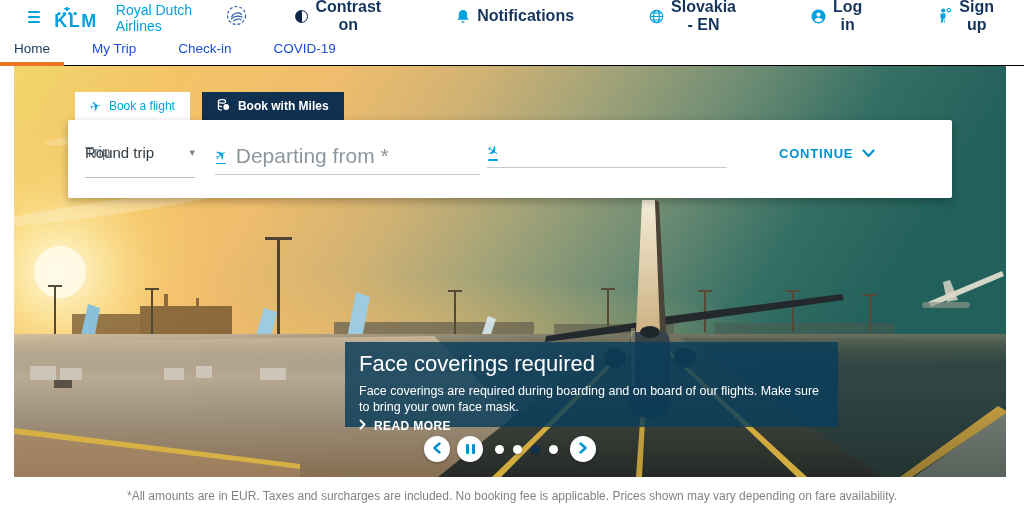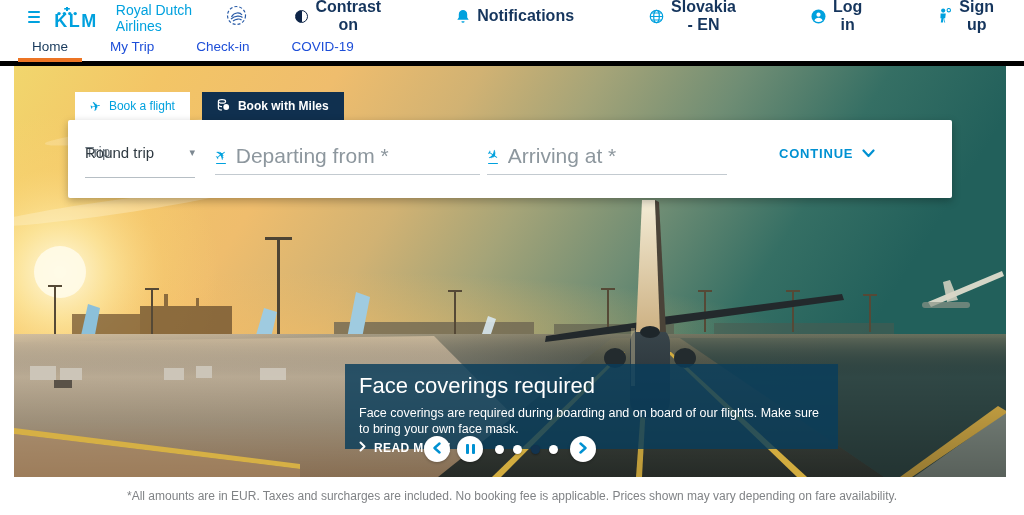--- a/index.html
+++ b/index.html
@@ -20,22 +20,22 @@
   .brand-title { font-size:14px; color:var(--accent,#00a1de); margin-left:18px; margin-top:3px;}
   .anniv { margin-left:14px; margin-top:2px; }
   .topbar-right { display:flex; align-items:center; gap:27px; }
   .util { display:flex; align-items:center; gap:7px; background:none; border:none; cursor:pointer;
     font-family:inherit; font-size:16px; font-weight:bold; color:#15355d;padding-left:48px; }
   .uicon { display:inline-flex; align-items:center; }
   .contrast-circle { width:13px; height:13px; border-radius:50%; border:1.6px solid #0d2447;
     background:linear-gradient(90deg,#0d2447 50%,#fff 50%); }
 
   
-  .mainnav { height:34px; display:flex; align-items:stretch; padding-left:18px;
-    border-bottom:5px solid #000000; }
+  .mainnav { height:34px; display:flex; align-items:stretch; 
+    border-bottom:1px solid #000000; }
   .nav-item { position:relative; display:flex; align-items:center; padding:0 14px;
     margin-right:14px; font-size:13.5px; color:#1d4ed8; text-decoration:none; cursor:pointer;}
   .nav-item.active { color:#17395c; }
   .nav-item.active::after { content:""; position:absolute; left:0; right:0; bottom:-1px;
     height:4px; background:var(--orange,#ec7424); }
 
   
   .hero { position:relative; margin:0 14px; width:992px; height:411px; overflow:hidden; }
   .scene { position:absolute; inset:0; width:100%; height:100%; display:block; }
 
@@ -65,21 +65,21 @@
   .ficon.landing .pl { transform:rotate(34deg); }
   .ficon .bar { display:block; width:10px; height:1.6px; background:var(--accent,#00a1de);
     margin-top:1px; border-radius:1px;}
   .field input { border:none; outline:none; flex:1; font-family:inherit; font-size:21px;
     color:#2f3a42; background:transparent; min-width:0; }
   .field input::placeholder { color:#8d979e; opacity:1; }
   .continue { position:absolute; left:711px; top:26px; display:flex; align-items:center; gap:9px;
     background:none; border:none; cursor:pointer; font-family:inherit; font-size:13px;
     font-weight:bold; letter-spacing:.8px; color:var(--link,#0091d2); }
 
-  .banner { position:absolute; left:331px; top:298px; width:493px; height:85px;
+  .banner { position:absolute; left:331px; top:276px; width:493px; height:85px;
     background:rgba(9,61,92,.82); color:#fff; padding:8px 14px 0 14px; }
   .banner h1 { font-size:22px; font-weight:300; line-height:27px; }
   .banner p { font-size:12.5px; line-height:16px; margin-top:6px; width:468px; }
   .read-more { display:flex; align-items:center; gap:8px; margin-top:4px; cursor:pointer;
     font-size:12px; font-weight:bold; letter-spacing:.4px; color:#fff; text-decoration:none; }
 
   .controls { position:absolute; left:50%; top:370px; transform:translateX(-50%);
     display:flex; align-items:center; gap:7px; }
   .ctrl { width:26px; height:26px; border-radius:50%; background:#fff; border:none;
     cursor:pointer; display:flex; align-items:center; justify-content:center;
@@ -364,21 +364,20 @@
           <span class="pl">✈</span>
             <span class="bar"></span>
         </span>
         <input placeholder="Departing from *" style="">
       </div>
       <div class="field arrive">
         <span class="ficon landing">
           <span class="pl">✈</span>
             <span class="bar"></span>
         </span>
-        <input placeholder="Arriving at *" style="">
       </div>
       <button class="continue">
         <span>CONTINUE</span>
         <span>
           <svg width="13" height="9" viewBox="0 0 13 9" fill="none" stroke="#0091d2" stroke-width="2.2" stroke-linecap="round" stroke-linejoin="round">
               <polyline points="1.5,1.5 6.5,7 11.5,1.5"></polyline>
             </svg>
         </span>
       </button>
     </div>

